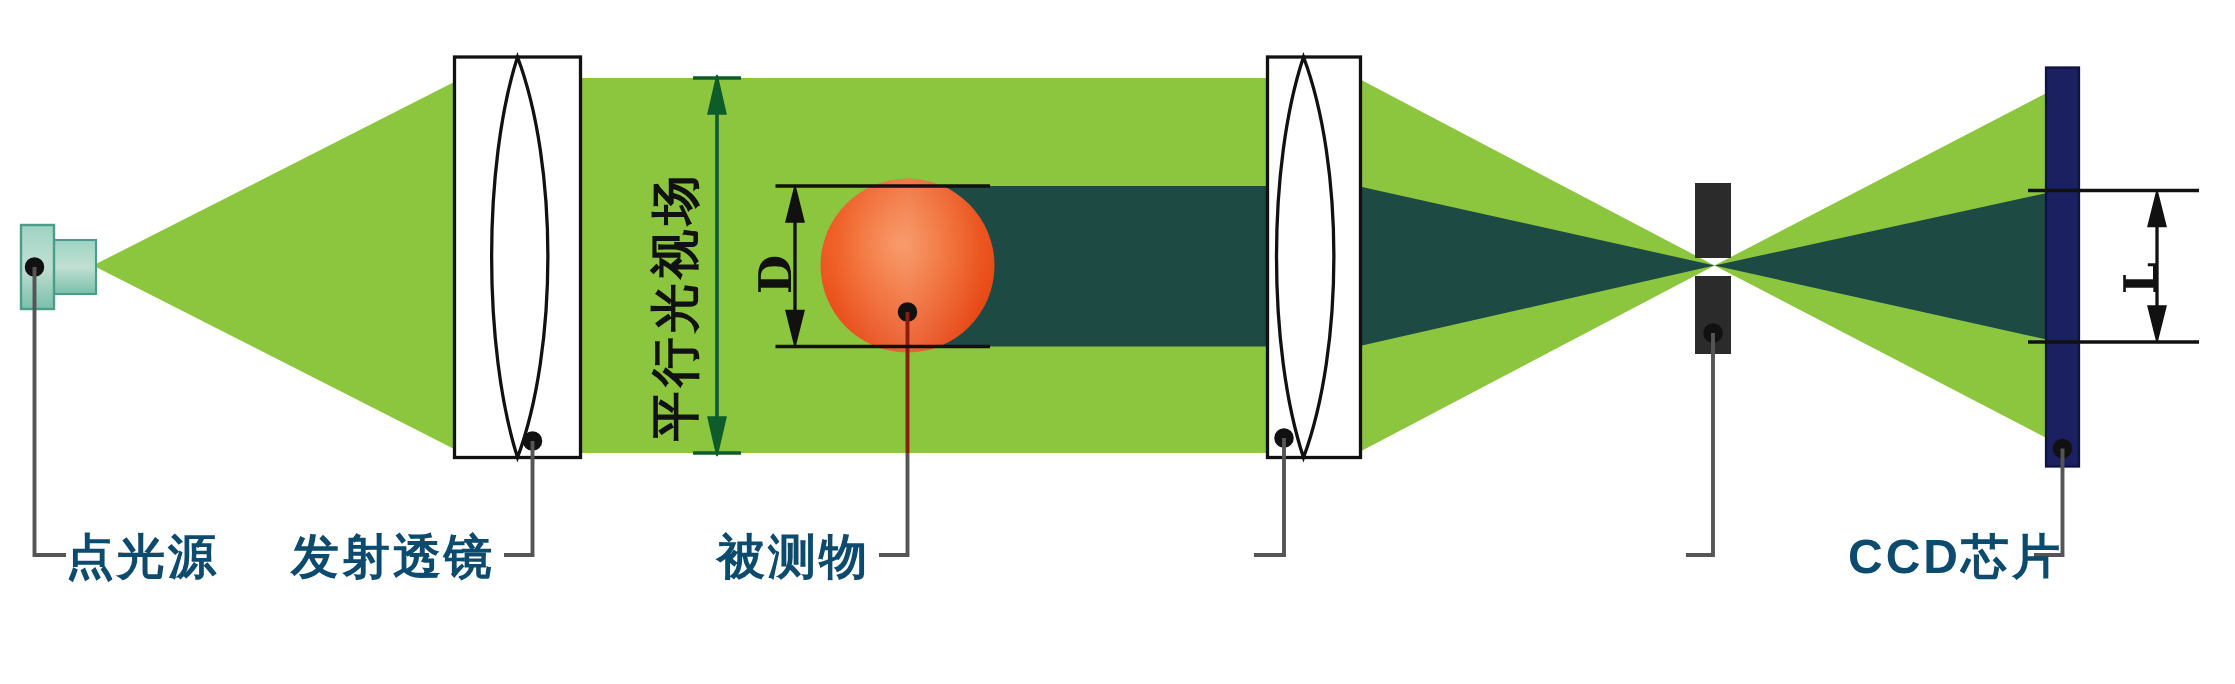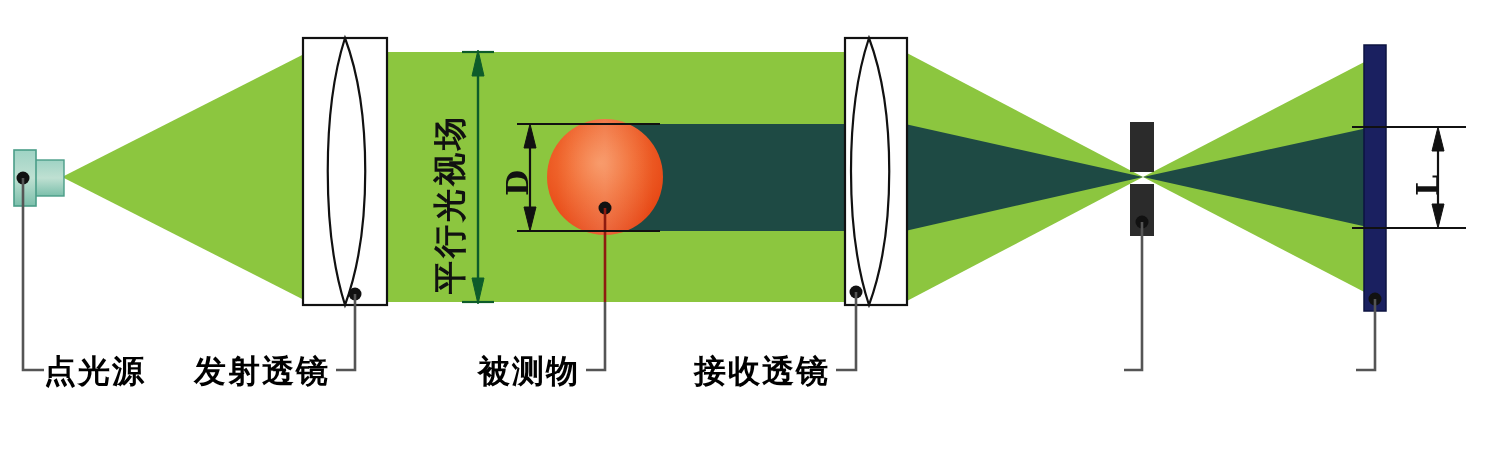--- a/index.html
+++ b/index.html
@@ -1,20 +1,20 @@
 <!DOCTYPE html>
 <html><head>
 <meta charset="utf-8">
 <style>
   html,body{margin:0;padding:0;background:#ffffff;}
   body{width:1490px;height:456px;overflow:hidden;
        font-family:"DejaVu Serif","Liberation Serif",serif;}
   #stage{position:relative;width:1490px;height:456px;background:#fff;}
   #stage svg{position:absolute;left:0;top:0;}
-  .lbl{position:absolute;white-space:nowrap;color:#000000;
+  .lbl{position:absolute;white-space:nowrap;color:#0c4a6e;
        font-family:Liberation Sans, sans-serif;
        font-weight:700;font-size:32px;letter-spacing:2px;}
   .vtext{position:absolute;transform-origin:0 0;
          transform:rotate(-90deg);white-space:nowrap;color:#111;
          font-family:"DejaVu Serif","Liberation Serif",serif;
          font-weight:700;}
 </style>
 </head>
 <body>
 
@@ -138,23 +138,23 @@
       <polygon points="1438,228 1432,204 1444,204"></polygon>
     </g>
   </svg>
 
   <div class="lbl" style="left:44px;top:350px;">点光源</div>
 
   <div class="lbl" style="left:194px;top:350px;">发射透镜</div>
 
   <div class="lbl" style="left:478px;top:350px;">被测物</div>
 
-  <div class="lbl" style="left:694px;top:350px;">接收透镜</div>
 
 
+  <div class="lbl" style="left:1232px;top:350px;">CCD芯片</div>
 
   <div class="vtext" style="left:428px;top:294px;font-size:33px;letter-spacing:3px;">平行光视场</div>
 
   <div class="vtext" style="left:500px;top:196px;font-size:30px;">D</div>
 
   <div class="vtext" style="left:1410px;top:196px;font-size:30px;">L</div>
 
 </div>
 
 </body></html>

